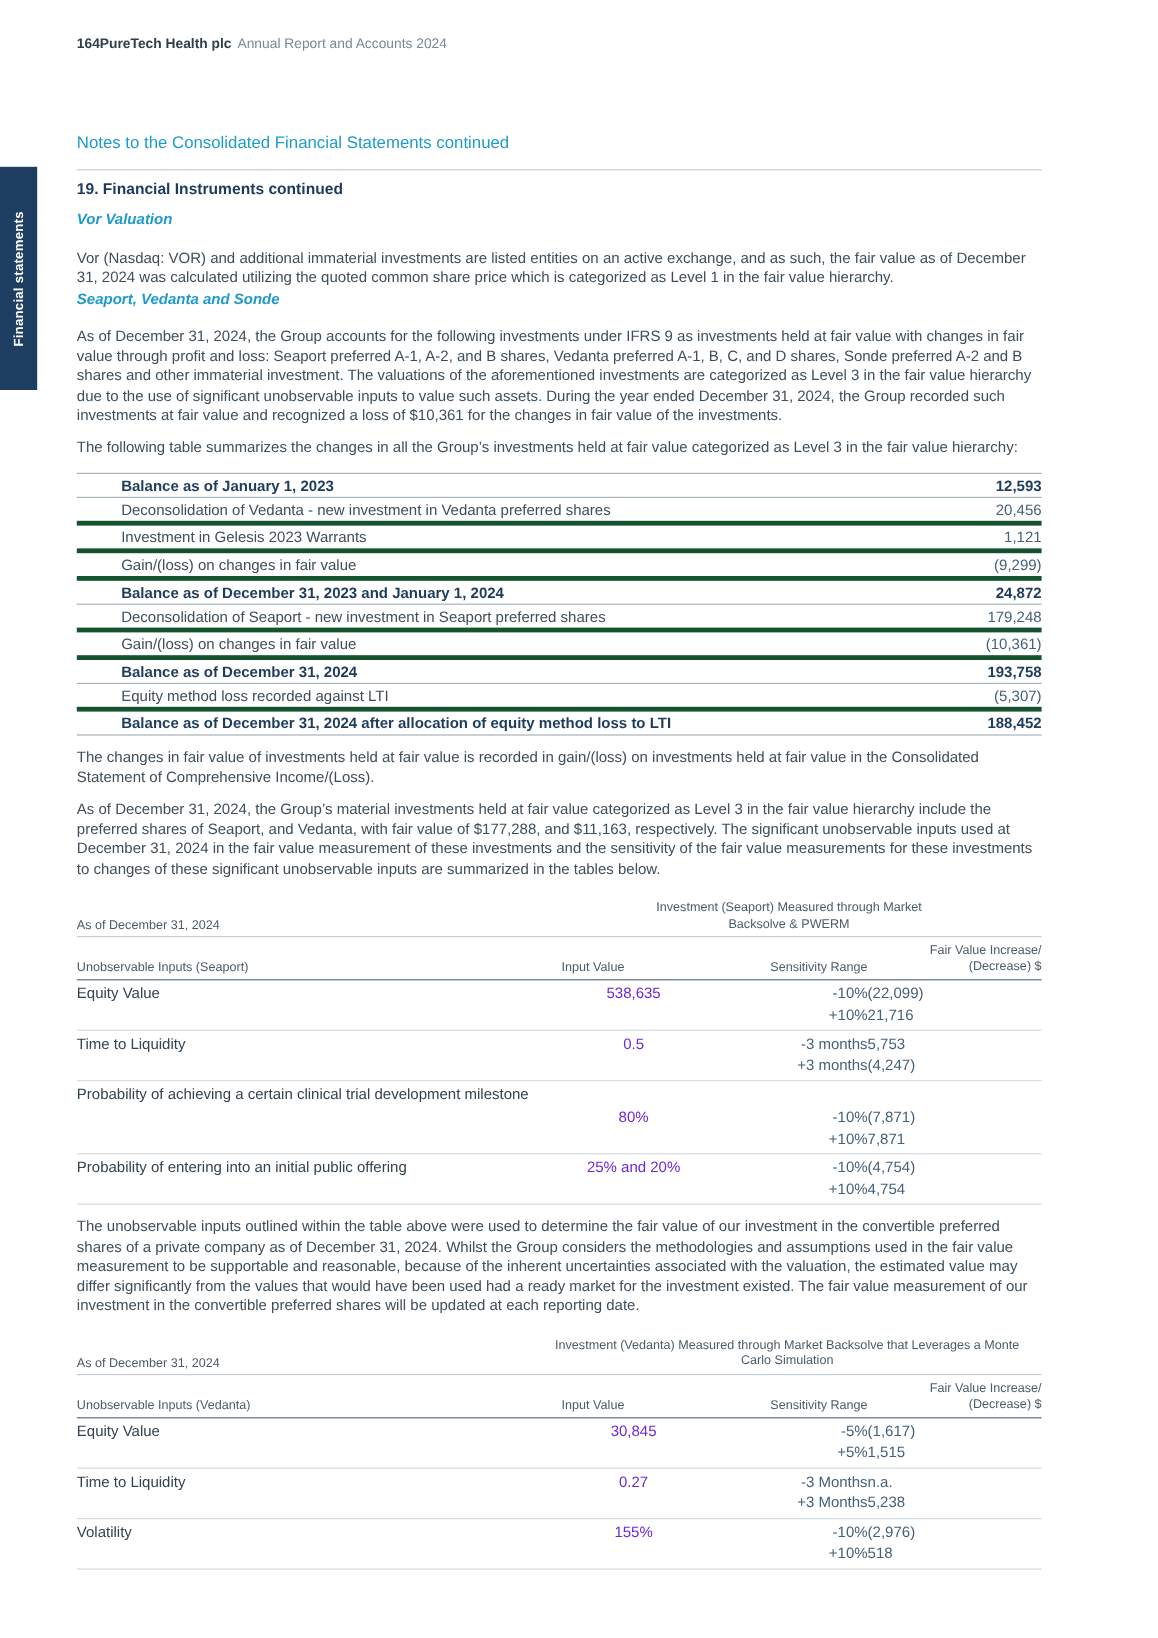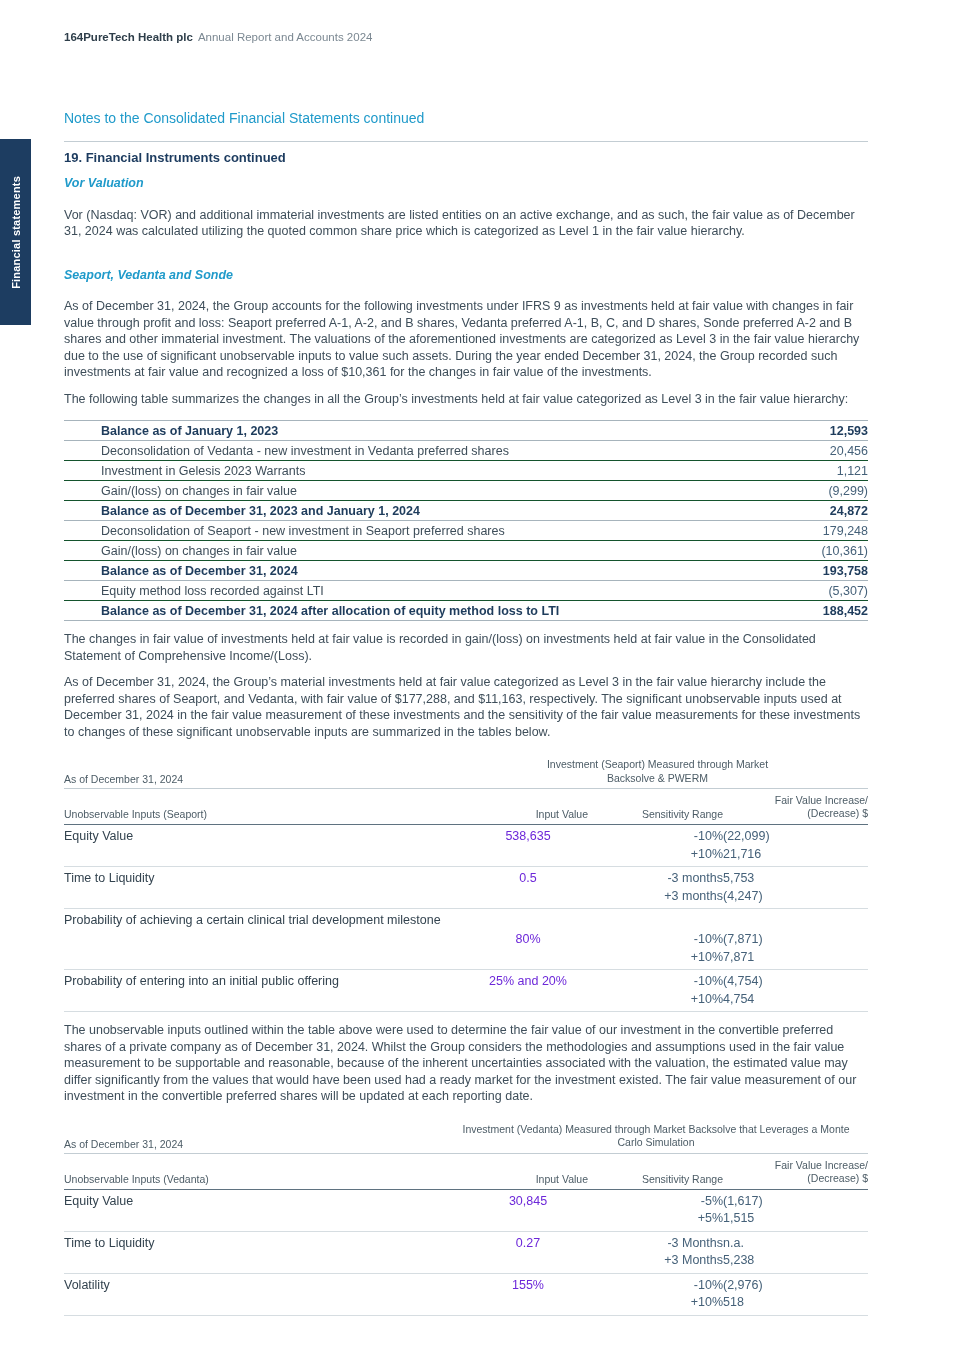--- a/index.html
+++ b/index.html
@@ -29,48 +29,48 @@
   .top-header { position: absolute; left: 64px; top: 31px; font-size: 11.5px; color: #7b8892; }
   .top-header .pnum { font-weight: 700; color: #2e3e4a; margin-right: 0; }
   .top-header .company { font-weight: 700; color: #2e3e4a; margin-right: 5px; }
 
   .content { position: absolute; left: 64px; top: 101px; width: 804px; }
 
   .notes-heading { font-size: 14px; font-weight: 400; color: #1f9aca; }
   .rule { border-top: 1px solid #c3cdd3; margin-top: 15px; }
   .section-heading { font-size: 13px; font-weight: 700; color: #1b3a5e; margin-top: 8px; }
   .sub-heading { font-size: 13px; font-weight: 400; color: #1f9aca; margin-top: 16px; }
-  .italic-heading { font-size: 12.5px; font-style: italic; color: #1f9aca; margin-top: 28px; }
+  .italic-heading { font-size: 12.5px; font-style: italic; color: #1f9aca; margin-top: 2px; }
   .italic-heading.mt-small { margin-top: 6px; }
 
   p.body { font-size: 12.5px; line-height: 16.5px; margin: 1px 0 0; }
   p.body.spaced { margin-top: 10px; }
 
   
   .roll-table { margin-top: 13px; border-top: 1px solid #a7b4bc; font-size: 12.5px; }
   .roll-row {
     display: flex; justify-content: space-between; align-items: flex-start;
-    padding: 2.5px 0 2.5px; border-bottom: 1px solid #14532d;
+    padding: 2.5px 0 2.5px; border-bottom: 4px solid #14532d;
   }
   .roll-row .lbl { padding-right: 12px; margin-left: 37px; }
   .roll-row .val { color: #456179; white-space: nowrap; }
   .roll-row.bold { font-weight: 700; color: #1e3c5c; border-bottom: 1px solid #a7b4bc; }
   .roll-row.bold .val { color: #1e3c5c; }
 
   
   .sens-table { margin-top: 18px; }
   .sens-tophead { display: flex; align-items: flex-end; padding-bottom: 3px; border-bottom: 1px solid #c3cdd3; }
   .sens-asof { font-size: 10.5px; color: #4c5c66; }
   .sens-span-head { margin-left: auto; text-align: center; font-size: 10.5px; line-height: 13.5px; color: #4c5c66; }
   .seaport .sens-span-head { width: 245px; margin-right: 88px; }
   .vedanta .sens-span-head { width: 396px; margin-right: 14px; }
 
   .sens-cols { display: flex; align-items: flex-end; padding: 5px 0 4px; border-bottom: 1px solid #5f7280; font-size: 10.5px; color: #4c5c66; }
   .sc-label { flex: 1; }
-  .sc-input { width: 120px; text-align: right; }
+  .sc-input { width: 120px; }
   .sc-sens  { width: 135px; text-align: right; }
   .sc-fv    { width: 145px; text-align: right; line-height: 13px; }
 
   .sens-group { display: flex; align-items: flex-start; padding: 3px 0; border-bottom: 1px solid #d6dde1; font-size: 12.5px; line-height: 17.5px; }
   .sg-label { flex: 1; padding-right: 8px; color: #33434f; }
   .sg-input { width: 120px; text-align: center; color: #6d28d9; }
   .sg-lines { width: 280px; }
   .sg-line  { display: flex; }
   .sg-range { width: 135px; text-align: right; color: #456179; }
   .sg-fv    { width: 145px; text-align: left; color: #456179; }

